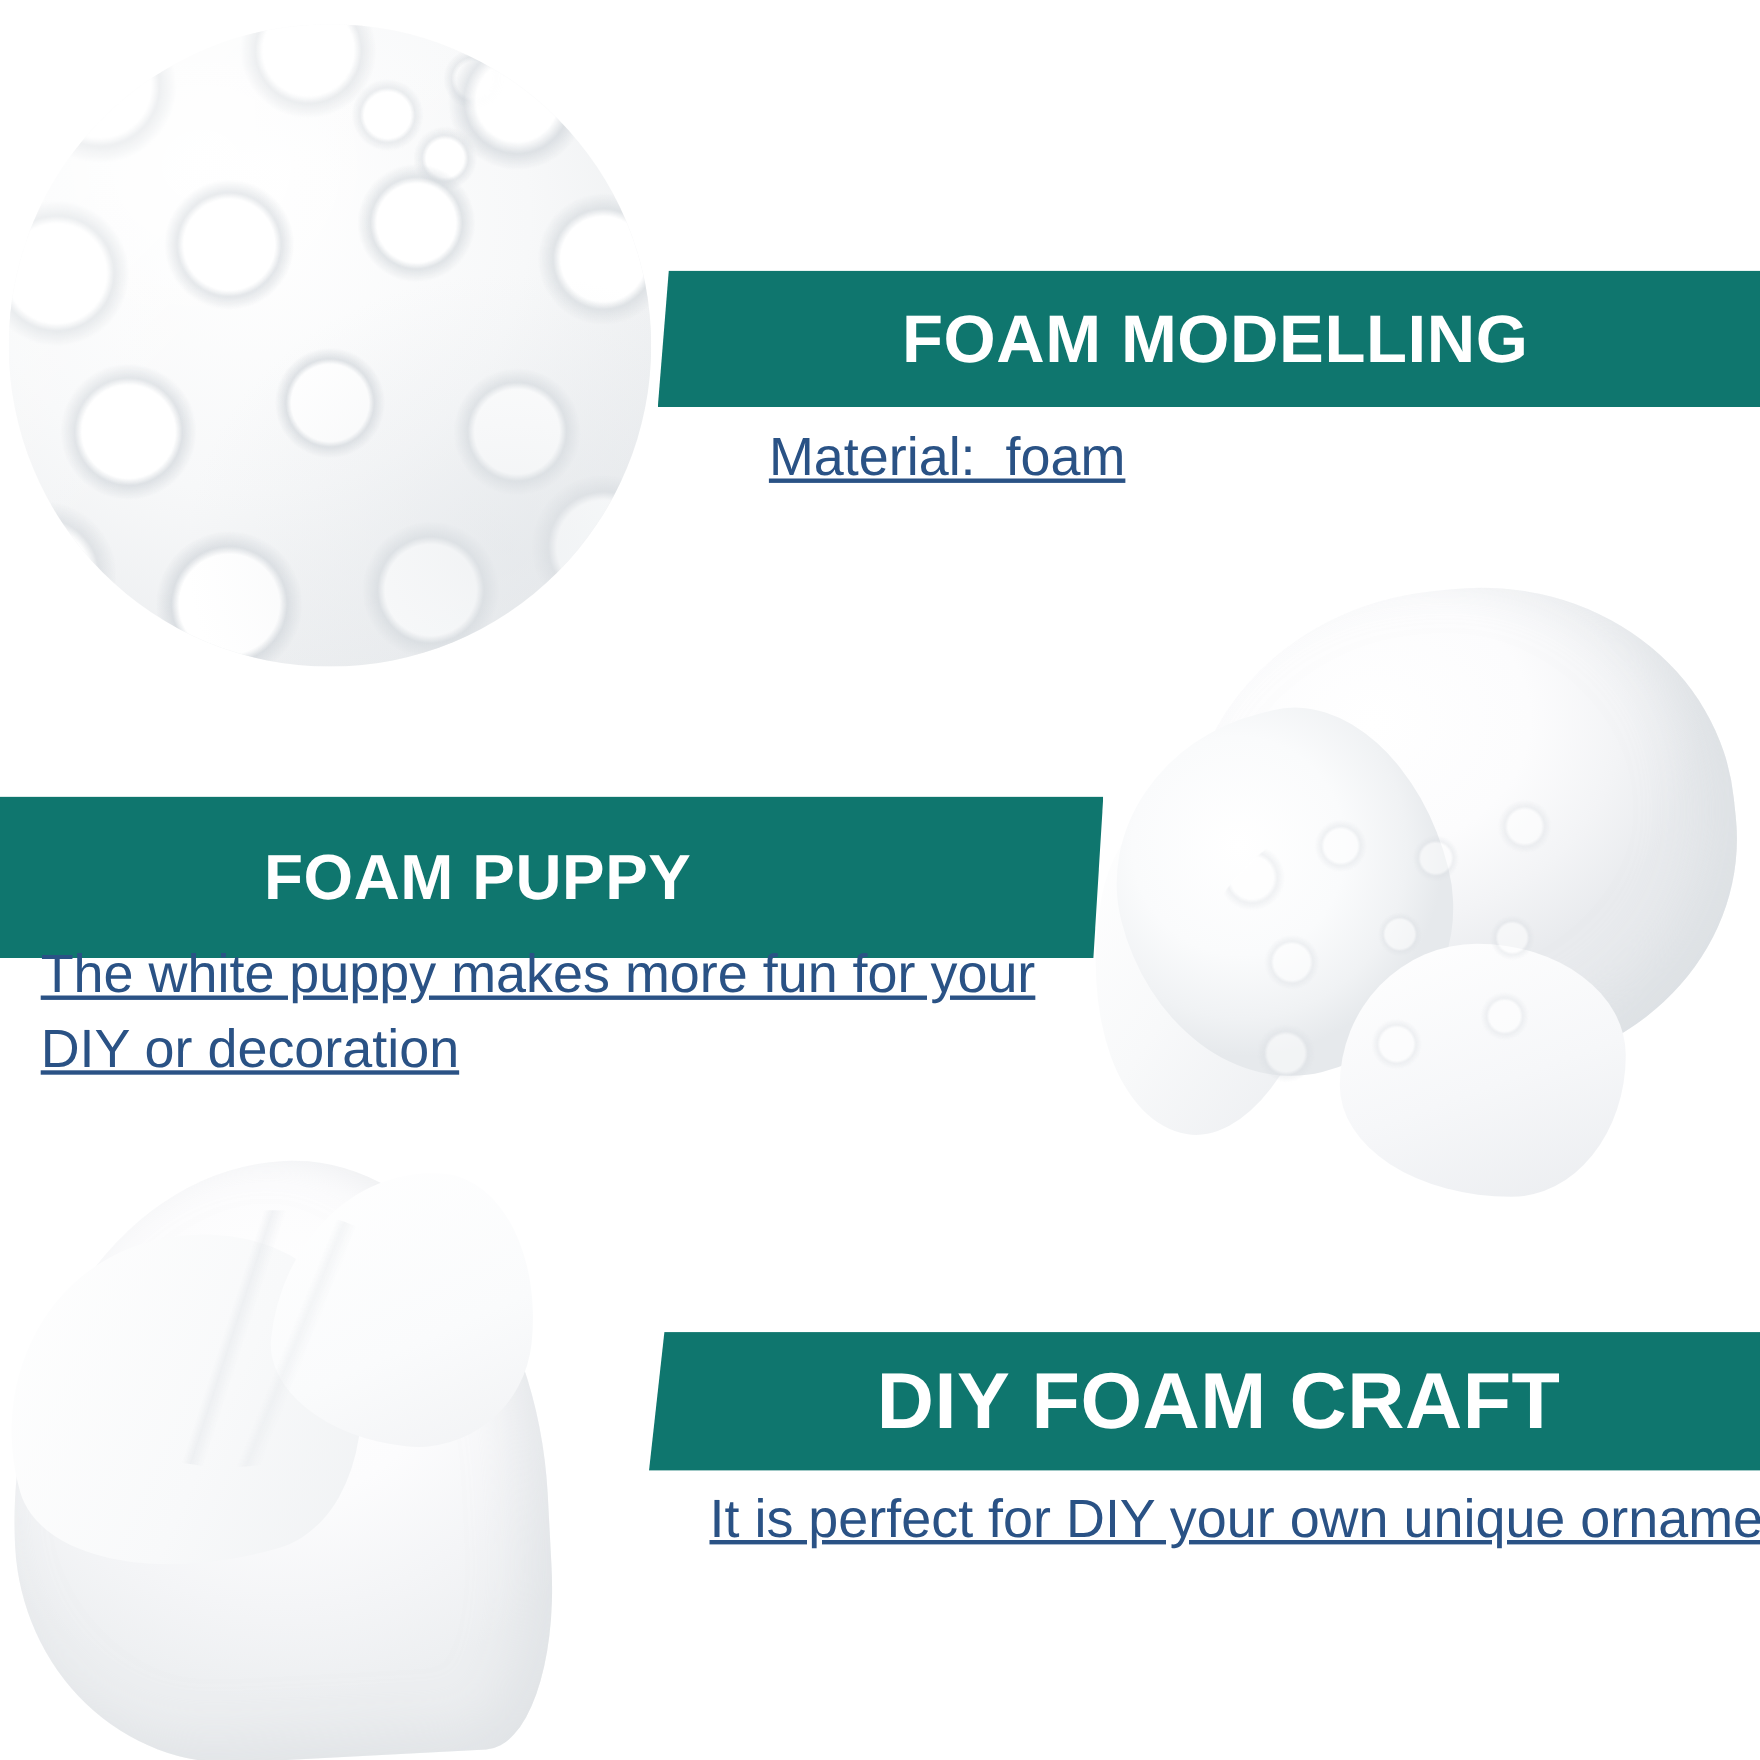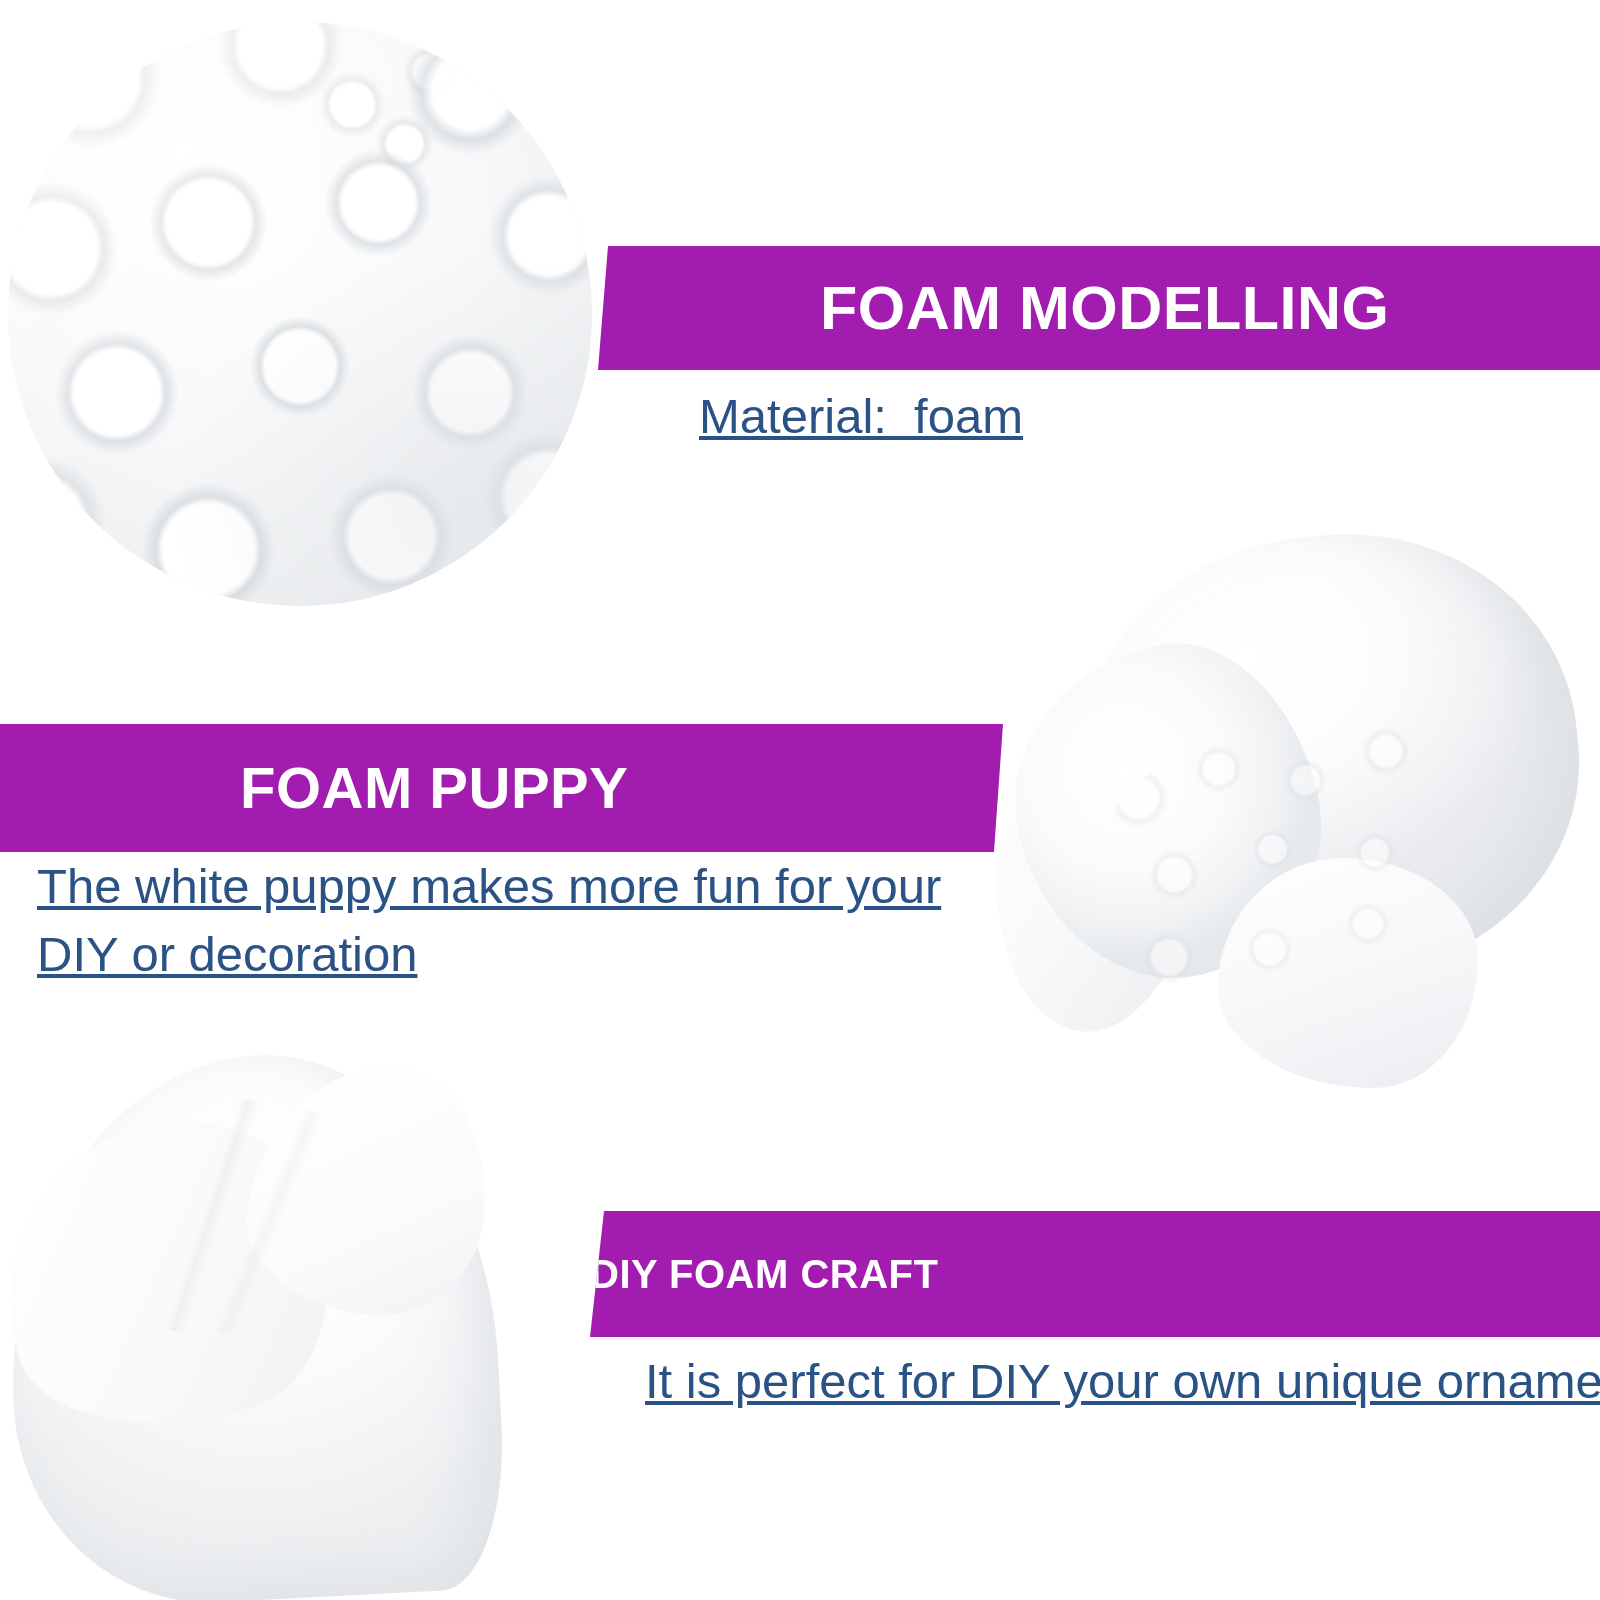--- a/index.html
+++ b/index.html
@@ -19,21 +19,21 @@
     position: absolute;
     inset: 0;
     width: 1600px;
     height: 1600px;
     background: #ffffff;
   }
 
   
   .band {
     position: absolute;
-    background: #a21caf;
+    background: #0f766e;
     display: flex;
     align-items: center;
   }
   .band-title {
     color: #ffffff;
     font-weight: bold;
     letter-spacing: 0.5px;
     white-space: nowrap;
     line-height: 1;
   }
@@ -47,37 +47,38 @@
   }
   #band-modelling .band-title {
     font-size: 61px;
     margin-left: 222px;
   }
 
   #band-puppy {
     left: 0px;
     top: 724px;
     width: 1003px;
-    height: 128px;
+    height: 147px;
     clip-path: polygon(0 0, 100% 0, 99.1% 100%, 0 100%);
   }
   #band-puppy .band-title {
     font-size: 58px;
     margin-left: 240px;
   }
 
   #band-craft {
     left: 590px;
     top: 1211px;
     width: 1010px;
     height: 126px;
     clip-path: polygon(14px 0, 100% 0, 100% 100%, 0 100%);
   }
   #band-craft .band-title {
-    font-size: 40px;
+    font-size: 72px;
+    margin-left: 207px;
     text-align: right;
   }
 
   
   .body-text {
     position: absolute;
     color: #2a5285;
     font-size: 49px;
     line-height: 1.38;
     text-decoration: underline;

